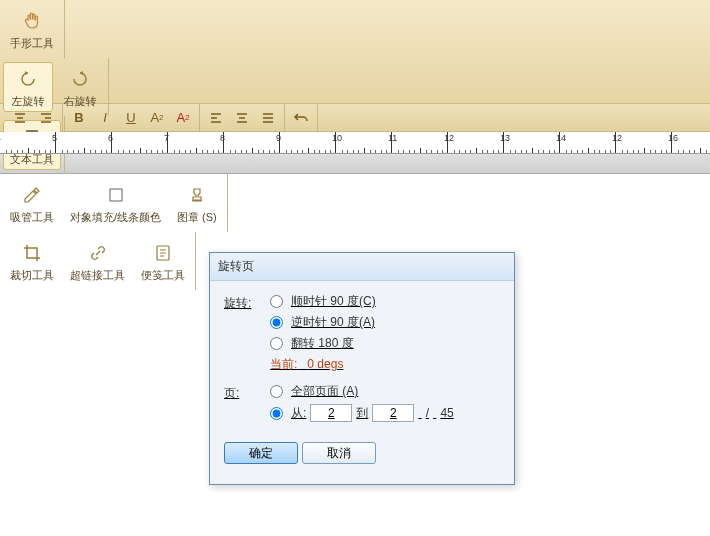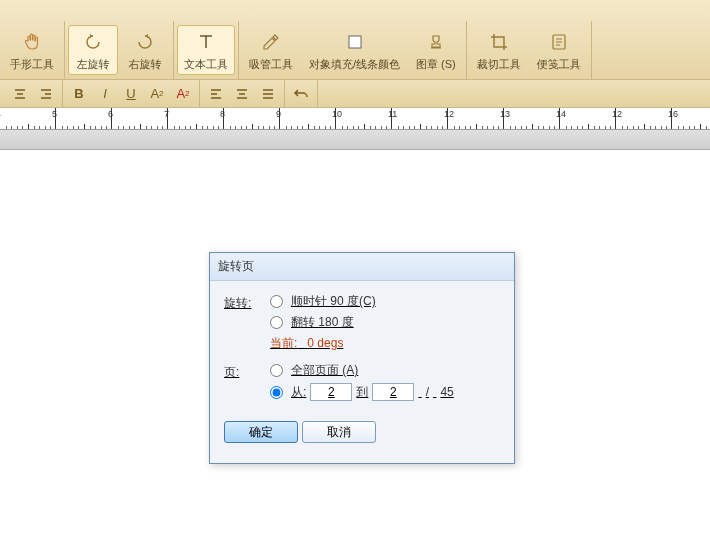--- a/index.html
+++ b/index.html
@@ -1,19 +1,19 @@
 <!DOCTYPE html>
 <html><head>
 <meta charset="utf-8">
 <style>
   * { box-sizing: border-box; margin: 0; padding: 0; }
   body { font-family: "Microsoft YaHei", SimSun, sans-serif; font-size: 12px; background: #fff; width: 710px; height: 536px; overflow: hidden; position: relative; }
   
   
-  .toolbar-main { background: linear-gradient(#f5e9c9, #e6d4a4); height: 80px; display: flex; align-items: flex-end; border-bottom: 1px solid #c9b883; }
+  .toolbar-main { background: linear-gradient(#f5e9c9, #e6d4a4); height: 104px; display: flex; align-items: flex-start; border-bottom: 1px solid #c9b883; flex-direction: column; }
   .tool-group { display: flex; border-right: 1px solid #c9b883; padding: 0 2px; }
   .tool-btn { display: flex; flex-direction: column; align-items: center; justify-content: center; min-width: 50px; padding: 4px 6px; cursor: pointer; border: 1px solid transparent; border-radius: 3px; margin: 4px 1px; }
   .tool-btn.active { background: #fdf4d8; border: 1px solid #d4b96a; }
   .tool-btn .icon-slot { width: 24px; height: 24px; display: flex; align-items: center; justify-content: center; color: #8a6d3b; margin-bottom: 4px; }
   .tool-btn .label { font-size: 11px; color: #5a4a2a; text-align: center; line-height: 1.1; }
   .tool-btn.wide { min-width: 90px; }
   
   
   .toolbar-sec { background: linear-gradient(#efe2bb, #e3d29f); height: 28px; display: flex; align-items: center; border-bottom: 1px solid #c9b883; padding: 0 4px; }
   .sec-group { display: flex; align-items: center; border-right: 1px solid #c9b883; height: 100%; padding: 0 6px; gap: 6px; }
@@ -126,20 +126,28 @@
       <div class="icon-slot">
         <svg width="20" height="20" viewBox="0 0 20 20">
             <path d="M5 2v13h13M2 5h13v13" fill="none" stroke="#9a7b3a" stroke-width="1.5"></path>
           </svg>
       </div>
       <div class="label">裁切工具</div>
     </div>
     <div class="tool-btn">
       <div class="icon-slot">
         <svg width="20" height="20" viewBox="0 0 20 20">
+            <path d="M8 12l4-4M6 10l-2 2a3 3 0 004 4l2-2M14 10l2-2a3 3 0 00-4-4l-2 2" fill="none" stroke="#9a7b3a" stroke-width="1.3"></path>
+          </svg>
+      </div>
+      <div class="label">超链接工具</div>
+    </div>
+    <div class="tool-btn">
+      <div class="icon-slot">
+        <svg width="20" height="20" viewBox="0 0 20 20">
             <rect x="4" y="3" width="12" height="14" rx="1" fill="none" stroke="#9a7b3a" stroke-width="1.2"></rect>
             <path d="M7 7h6M7 10h6M7 13h4" stroke="#9a7b3a" stroke-width="1"></path>
           </svg>
       </div>
       <div class="label">便笺工具</div>
     </div>
   </div>
 </div>
 
 <div class="toolbar-sec">
@@ -344,20 +352,24 @@
 
 <div class="dialog">
   <div class="dialog-title">旋转页</div>
   <div class="dialog-body">
     <div class="field-row">
       <div class="field-label">旋转:</div>
       <div class="field-options">
         <label class="radio-line">
           <input type="radio" name="rot" style="">
           <span>顺时针 90 度(C)</span>
+        </label>
+        <label class="radio-line">
+          <input type="radio" name="rot" checked="" style="">
+          <span>逆时针 90 度(A)</span>
         </label>
         <label class="radio-line">
           <input type="radio" name="rot" style="">
           <span>翻转 180 度</span>
         </label>
         <div class="current-line">
           <span>当前:</span>&nbsp;&nbsp;
           <span>0 degs</span>
         </div>
       </div>

